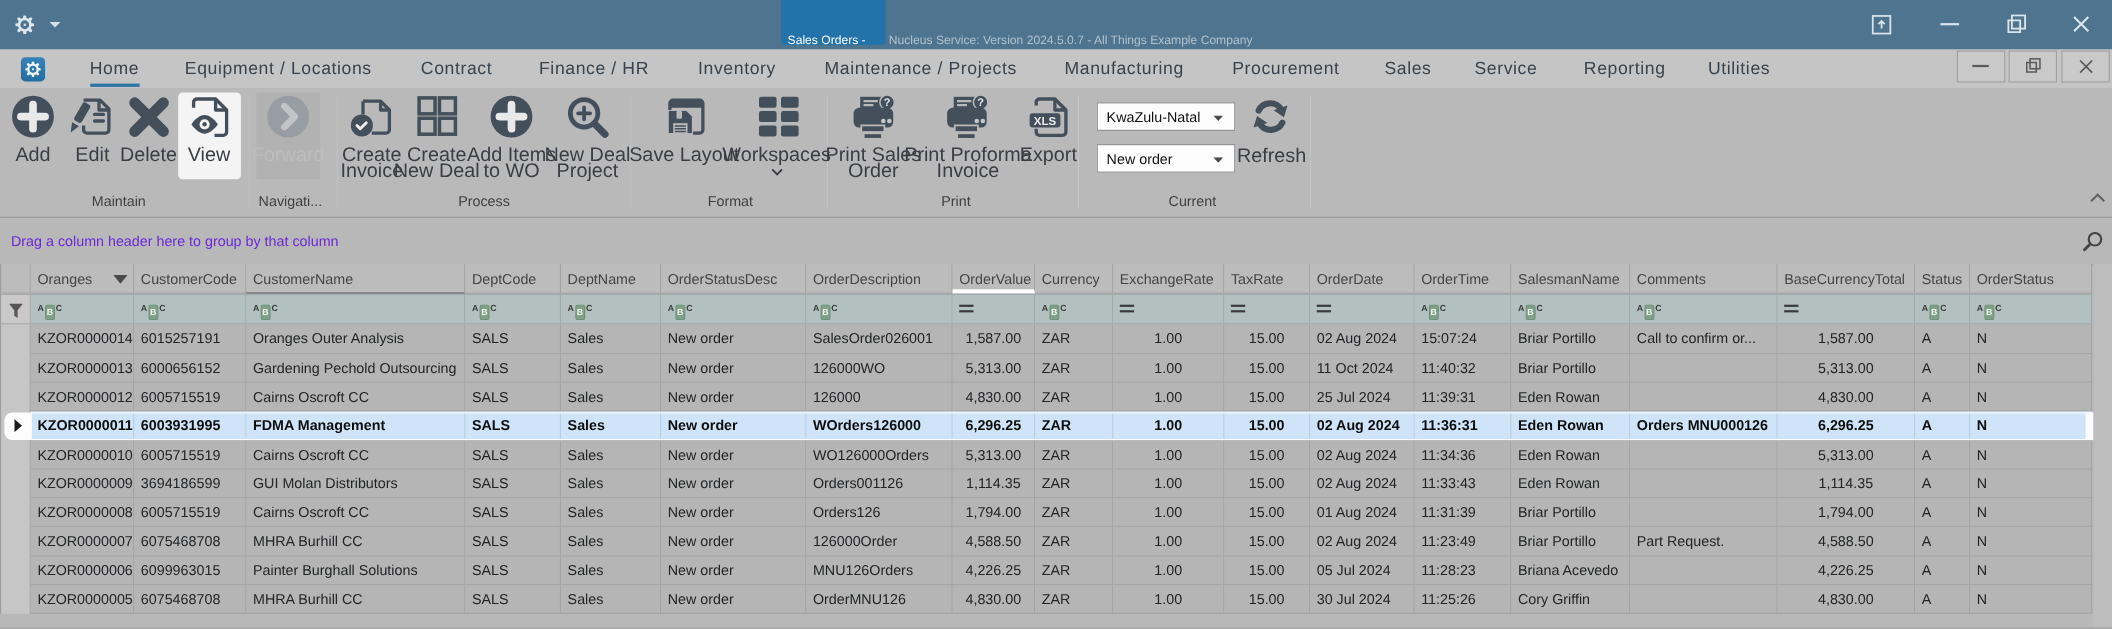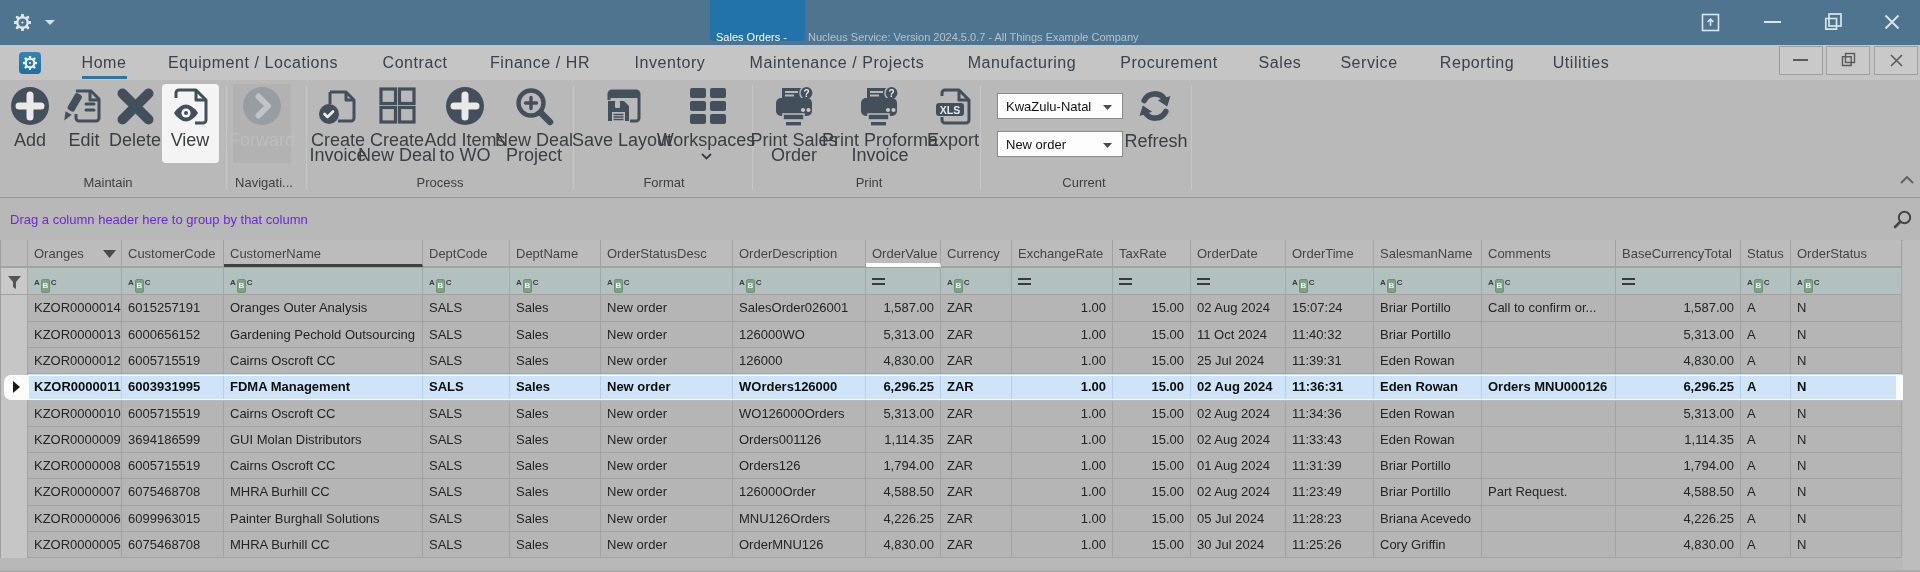--- a/index.html
+++ b/index.html
@@ -15,21 +15,21 @@
 .glabel{position:absolute;top:175px;transform:translateX(-50%);font-size:13px;color:#3f3f3f;white-space:nowrap}
 .blabel{position:absolute;top:132.5px;transform:translateX(-50%);font-size:18px;line-height:15.5px;color:#3a3e44;text-align:center;white-space:nowrap}
 .icon{position:absolute;top:86px}
 #dragbar{position:absolute;left:0;top:199px;width:1920px;height:41px;background:#b8b8b8}
 #dragbar span{position:absolute;left:10px;top:0;line-height:41px;font-size:13px;color:#6d28d9}
 #grid{position:absolute;left:0;top:240px;width:1920px;height:332px;background:#b8b8b8}
 .hcell{position:absolute;top:0;height:27px;line-height:28px;font-size:13px;color:#454545;background:#bcbcbc;border-right:1px solid #a2a2a2;padding-left:6px;overflow:hidden;white-space:nowrap}
 .fcell{position:absolute;top:27px;height:28.3px;background:#b2c1bf;border-right:1px solid #9caba9;border-top:1px solid #a2a2a2;border-bottom:1px solid #a2a2a2}
 .cell{position:absolute;height:26.3px;line-height:26.3px;font-size:13px;color:#222426;border-right:1px solid #a3a3a3;border-bottom:1px solid #a3a3a3;padding:0 6px;overflow:hidden;white-space:nowrap;background:#b5b5b5}
 .selcell{background:#cfe4f8;border-right:1px solid #b9cfe4;border-bottom:1px solid #9fb6cb;font-weight:bold;color:#0d0d0d}
-.r{text-align:right}
+.r{text-align:center}
 .abc{display:inline-block;vertical-align:middle;margin-top:-3px}
 .abc .a{font-size:8px;color:#3c3c3c;font-weight:bold;letter-spacing:0}
 .abc .b{display:inline-block;background:#80a087;color:#eef3ef;border:1px solid #6e9276;border-radius:2px;font-size:8px;font-weight:bold;width:9px;height:14px;line-height:12.5px;text-align:center;margin:0 1px;vertical-align:-3px}
 .eq{display:inline-block;vertical-align:middle;width:13px;height:7px;border-top:2px solid #3a3a3a;border-bottom:2px solid #3a3a3a;margin-top:-2px}
 </style></head><body>
 
 <div id="titlebar">
 <svg class="abs" style="left:14px;top:14px" width="17" height="17" viewBox="0 0 17 17">
       <circle cx="8.5" cy="8.5" r="5.2" fill="none" stroke="#dde6eb" stroke-width="2.4"></circle>
       <circle cx="8.5" cy="8.5" r="1.1" fill="#dde6eb"></circle>
@@ -247,21 +247,21 @@
     <svg class="abs" style="left:1893px;top:11px" width="19" height="19" viewBox="0 0 19 19">
       <circle cx="11.5" cy="7.5" r="5.7" fill="none" stroke="#454545" stroke-width="2"></circle>
       <path d="M7 12l-5 5" stroke="#454545" stroke-width="2.6" stroke-linecap="round"></path>
     </svg>
   </div>
 <div id="grid">
 <div class="abs" style="left:0;top:0;width:1920px;height:1px;background:#9f9f9f"></div>
 <div class="hcell" style="left:0;width:28px;border-bottom:1px solid #a2a2a2"></div>
 <div class="hcell" style="left:28px;width:94px;border-bottom:1px solid #a2a2a2">Oranges</div>
 <div class="hcell" style="left:122px;width:102px;border-bottom:1px solid #a2a2a2">CustomerCode</div>
-<div class="hcell" style="left:224px;width:199px;border-bottom:3px solid #404040">CustomerName</div>
+<div class="hcell" style="left:224px;width:199px;border-bottom:1px solid #404040">CustomerName</div>
 <div class="hcell" style="left:423px;width:87px;border-bottom:1px solid #a2a2a2">DeptCode</div>
 <div class="hcell" style="left:510px;width:91px;border-bottom:1px solid #a2a2a2">DeptName</div>
 <div class="hcell" style="left:601px;width:132px;border-bottom:1px solid #a2a2a2">OrderStatusDesc</div>
 <div class="hcell" style="left:733px;width:133px;border-bottom:1px solid #a2a2a2">OrderDescription</div>
 <div class="hcell" style="left:866px;width:75px;border-bottom:4px solid #ffffff">OrderValue</div>
 <div class="hcell" style="left:941px;width:71px;border-bottom:1px solid #a2a2a2">Currency</div>
 <div class="hcell" style="left:1012px;width:101px;border-bottom:1px solid #a2a2a2">ExchangeRate</div>
 <div class="hcell" style="left:1113px;width:78px;border-bottom:1px solid #a2a2a2">TaxRate</div>
 <div class="hcell" style="left:1191px;width:95px;border-bottom:1px solid #a2a2a2">OrderDate</div>
 <div class="hcell" style="left:1286px;width:88px;border-bottom:1px solid #a2a2a2">OrderTime</div>

